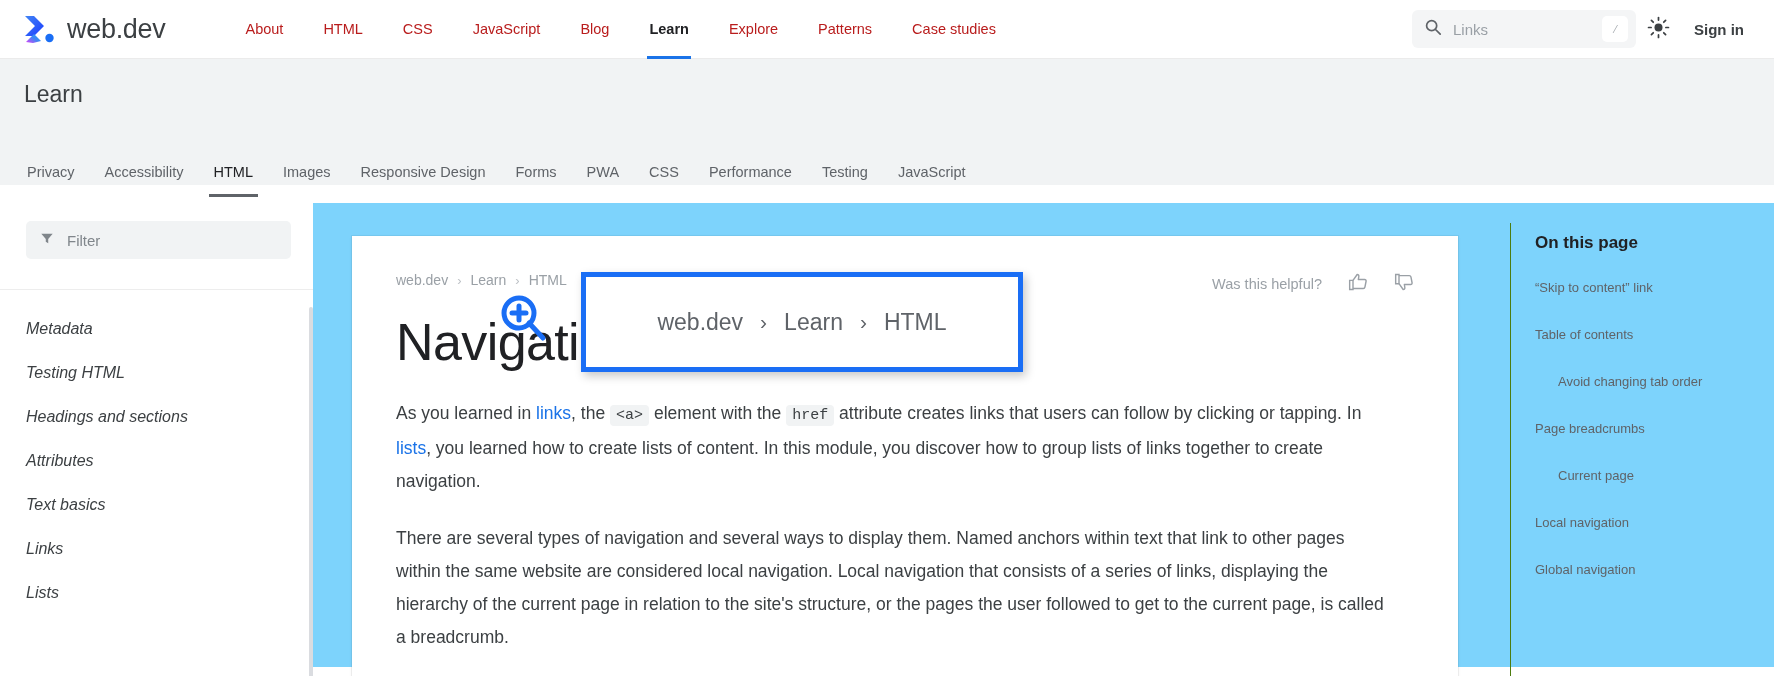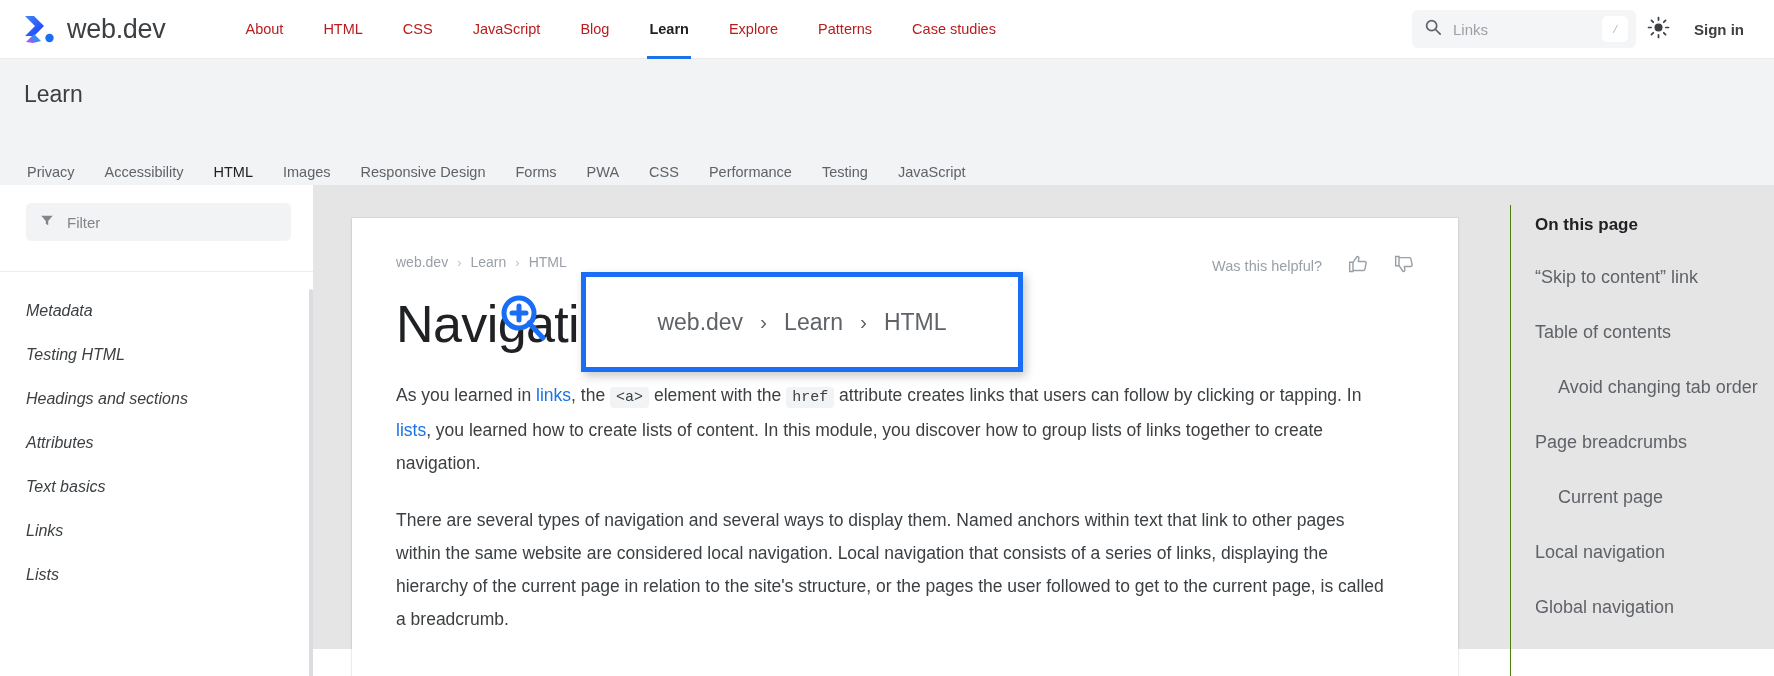--- a/index.html
+++ b/index.html
@@ -58,21 +58,21 @@
   .subtabs a{
     font-size:14.5px;color:#5f6368;text-decoration:none;padding:0 15px;height:50px;line-height:50px;
     white-space:nowrap;position:relative;
   }
   .subtabs a.active{color:#202124;}
   .subtabs a.active:after{
     content:"";position:absolute;left:10px;right:10px;bottom:0;height:3px;background:#5f6368;
   }
 
   
-  .shell{position:absolute;top:185px;left:0;width:1774px;height:464px;background:#e5e5e5;}
+  .shell{position:absolute;top:203px;left:0;width:1774px;height:464px;background:#7dd3fc;}
 
   .sidebar{
     position:absolute;left:0;top:0;width:313px;height:491px;box-sizing:border-box;background:#fff;
   }
   .filter-wrap{padding:18px 22px 0 26px;}
   .filter{
     display:flex;align-items:center;gap:13px;background:#f1f3f4;border-radius:5px;height:38px;
     padding:0 14px;box-sizing:border-box;
   }
   .filter .ph{font-size:15px;color:#80868b;}
@@ -112,21 +112,21 @@
     font-family:"Liberation Mono", monospace;font-size:15px;background:#f1f3f4;color:#3c4043;
     padding:2px 6px;border-radius:4px;
   }
 
   .toc{
     position:absolute;left:1510px;top:20px;width:264px;height:471px;
     border-left:1px solid #4d7c0f;box-sizing:border-box;padding-left:24px;
   }
   .toc h3{font-size:17px;font-weight:700;color:#202124;margin:10px 0 0 0;}
   .toc a{
-    display:block;font-size:18px;color:#5f6368;text-decoration:none;margin-top:30px;line-height:25px;
+    display:block;font-size:13px;color:#5f6368;text-decoration:none;margin-top:22px;line-height:25px;
   }
   .toc a.sub{padding-left:23px;}
 
   
   .callout{
     position:absolute;left:581px;top:272px;width:442px;height:100px;
     background:#ffffff;border:5px solid #1a6ef5;box-sizing:border-box;
     display:flex;align-items:center;justify-content:center;
     box-shadow:3px 4px 9px rgba(0,0,0,0.22);
     z-index:40;

